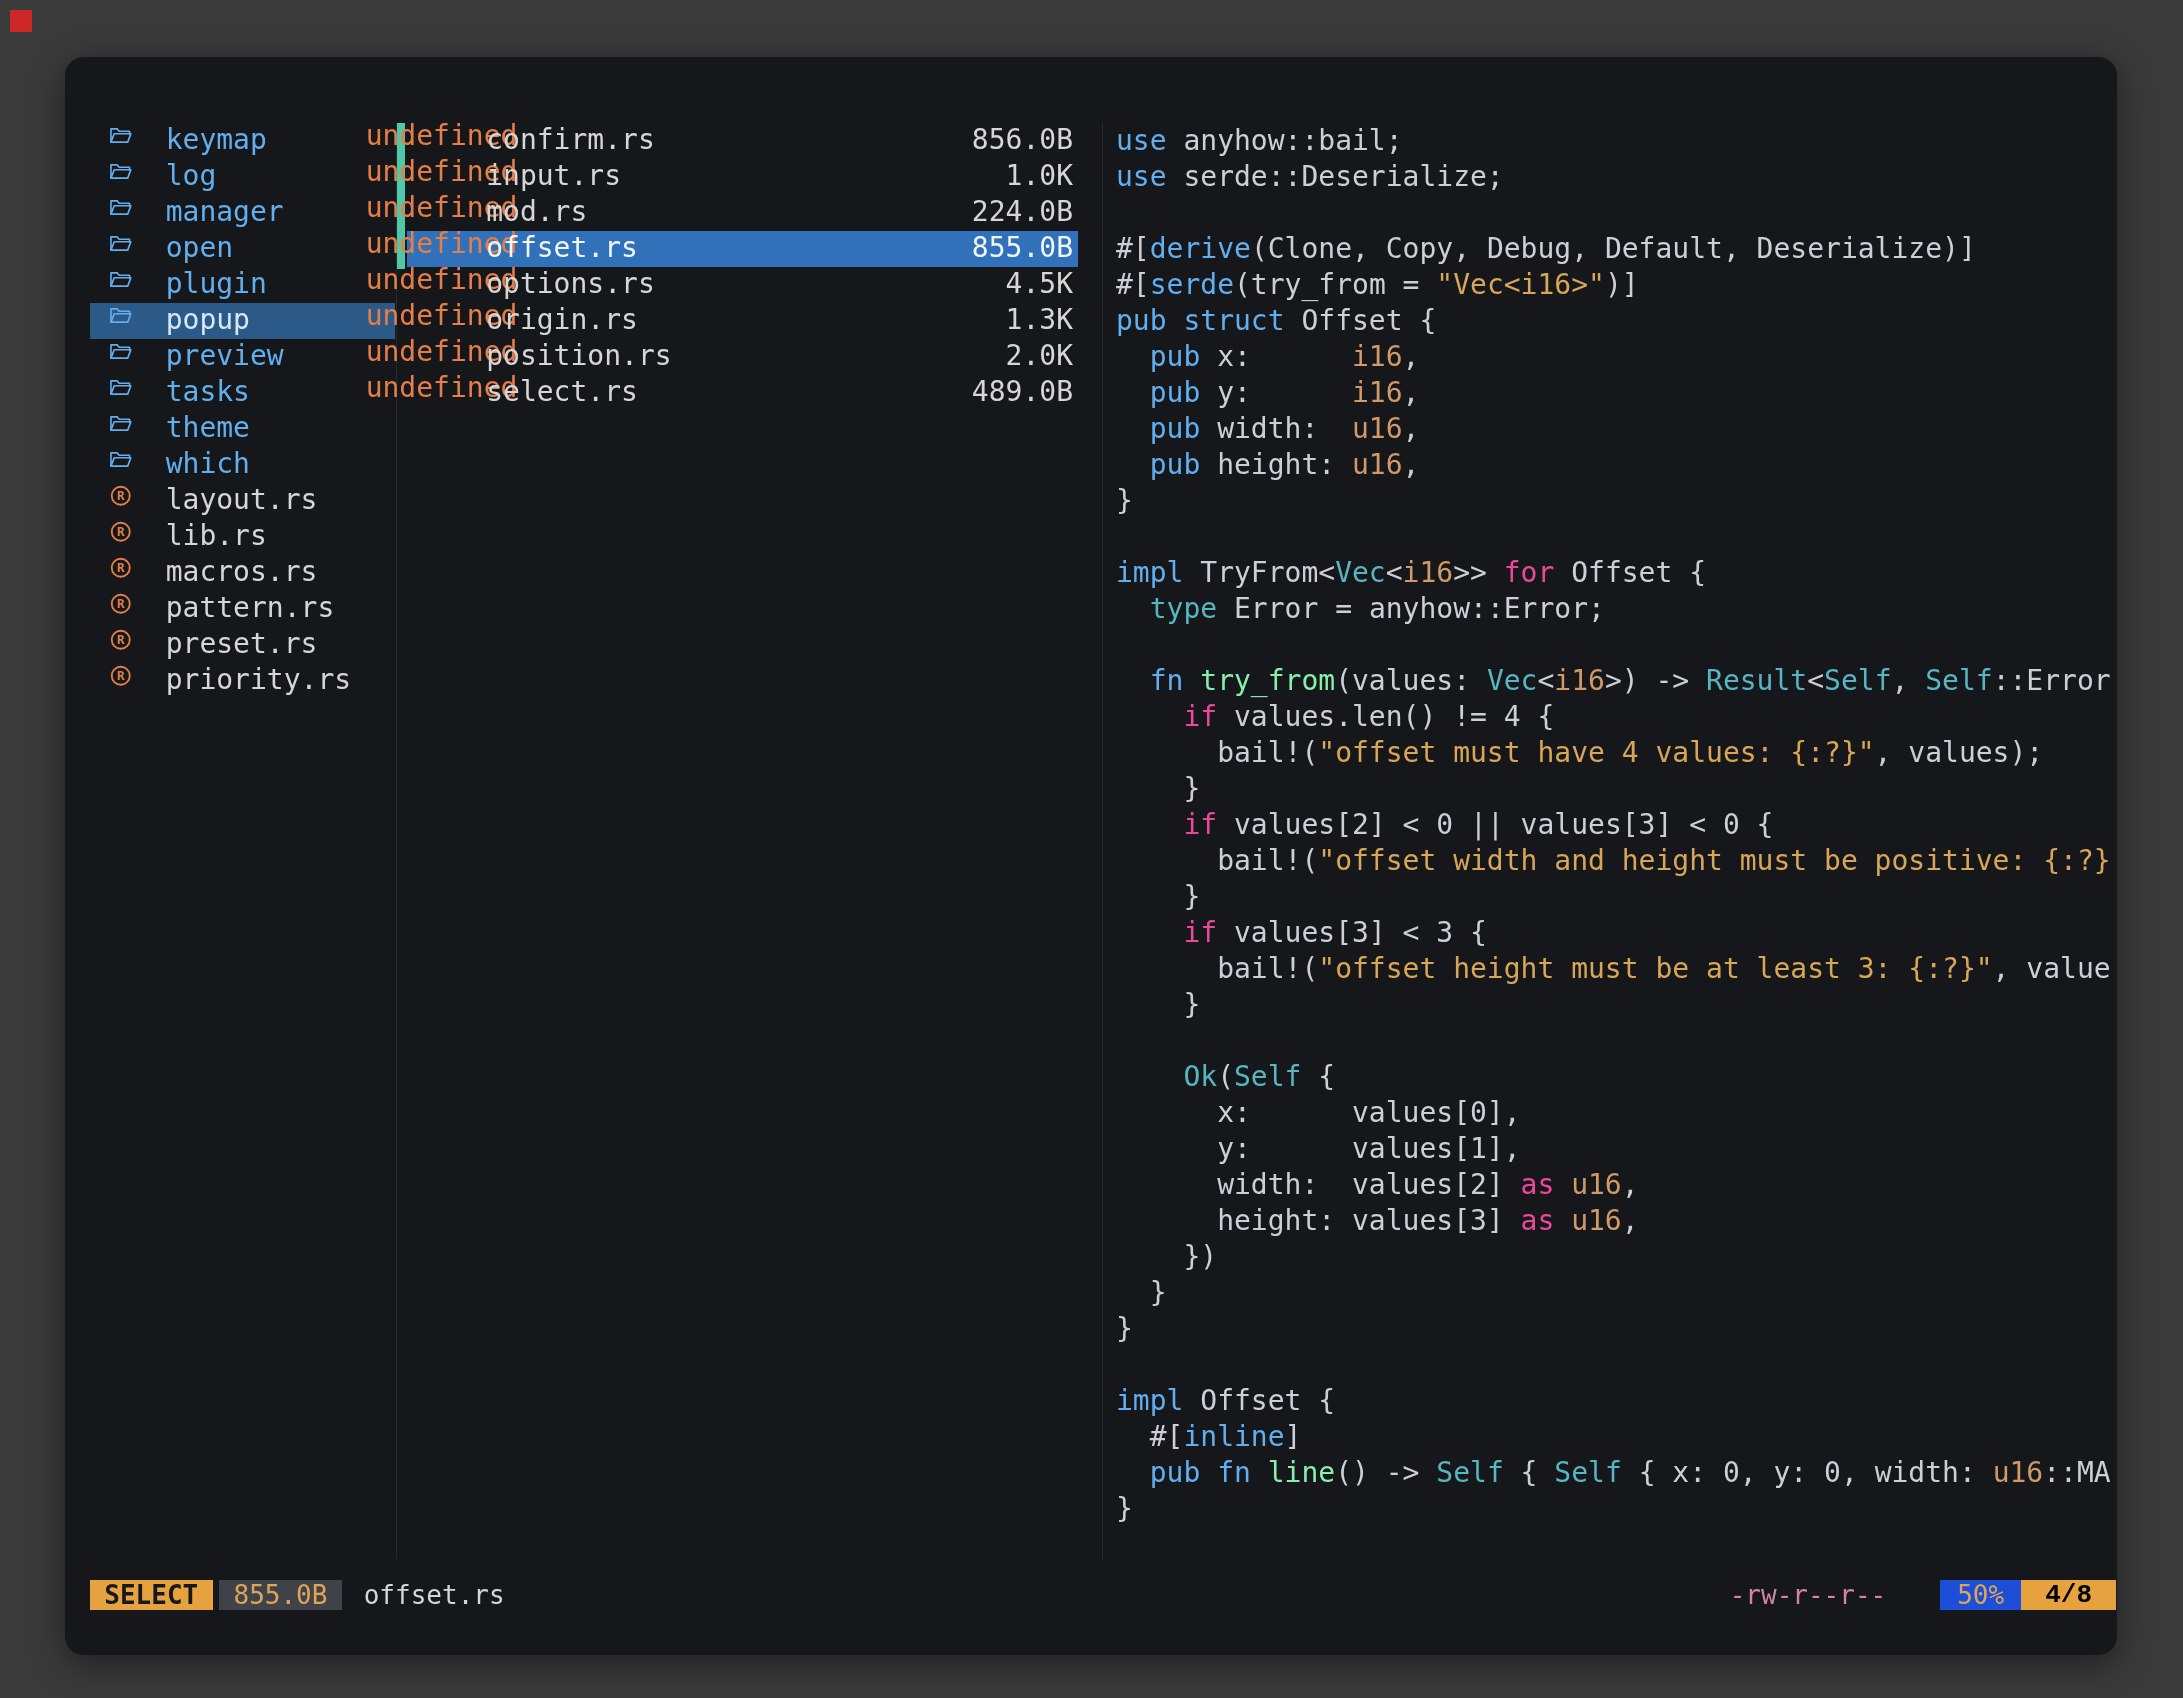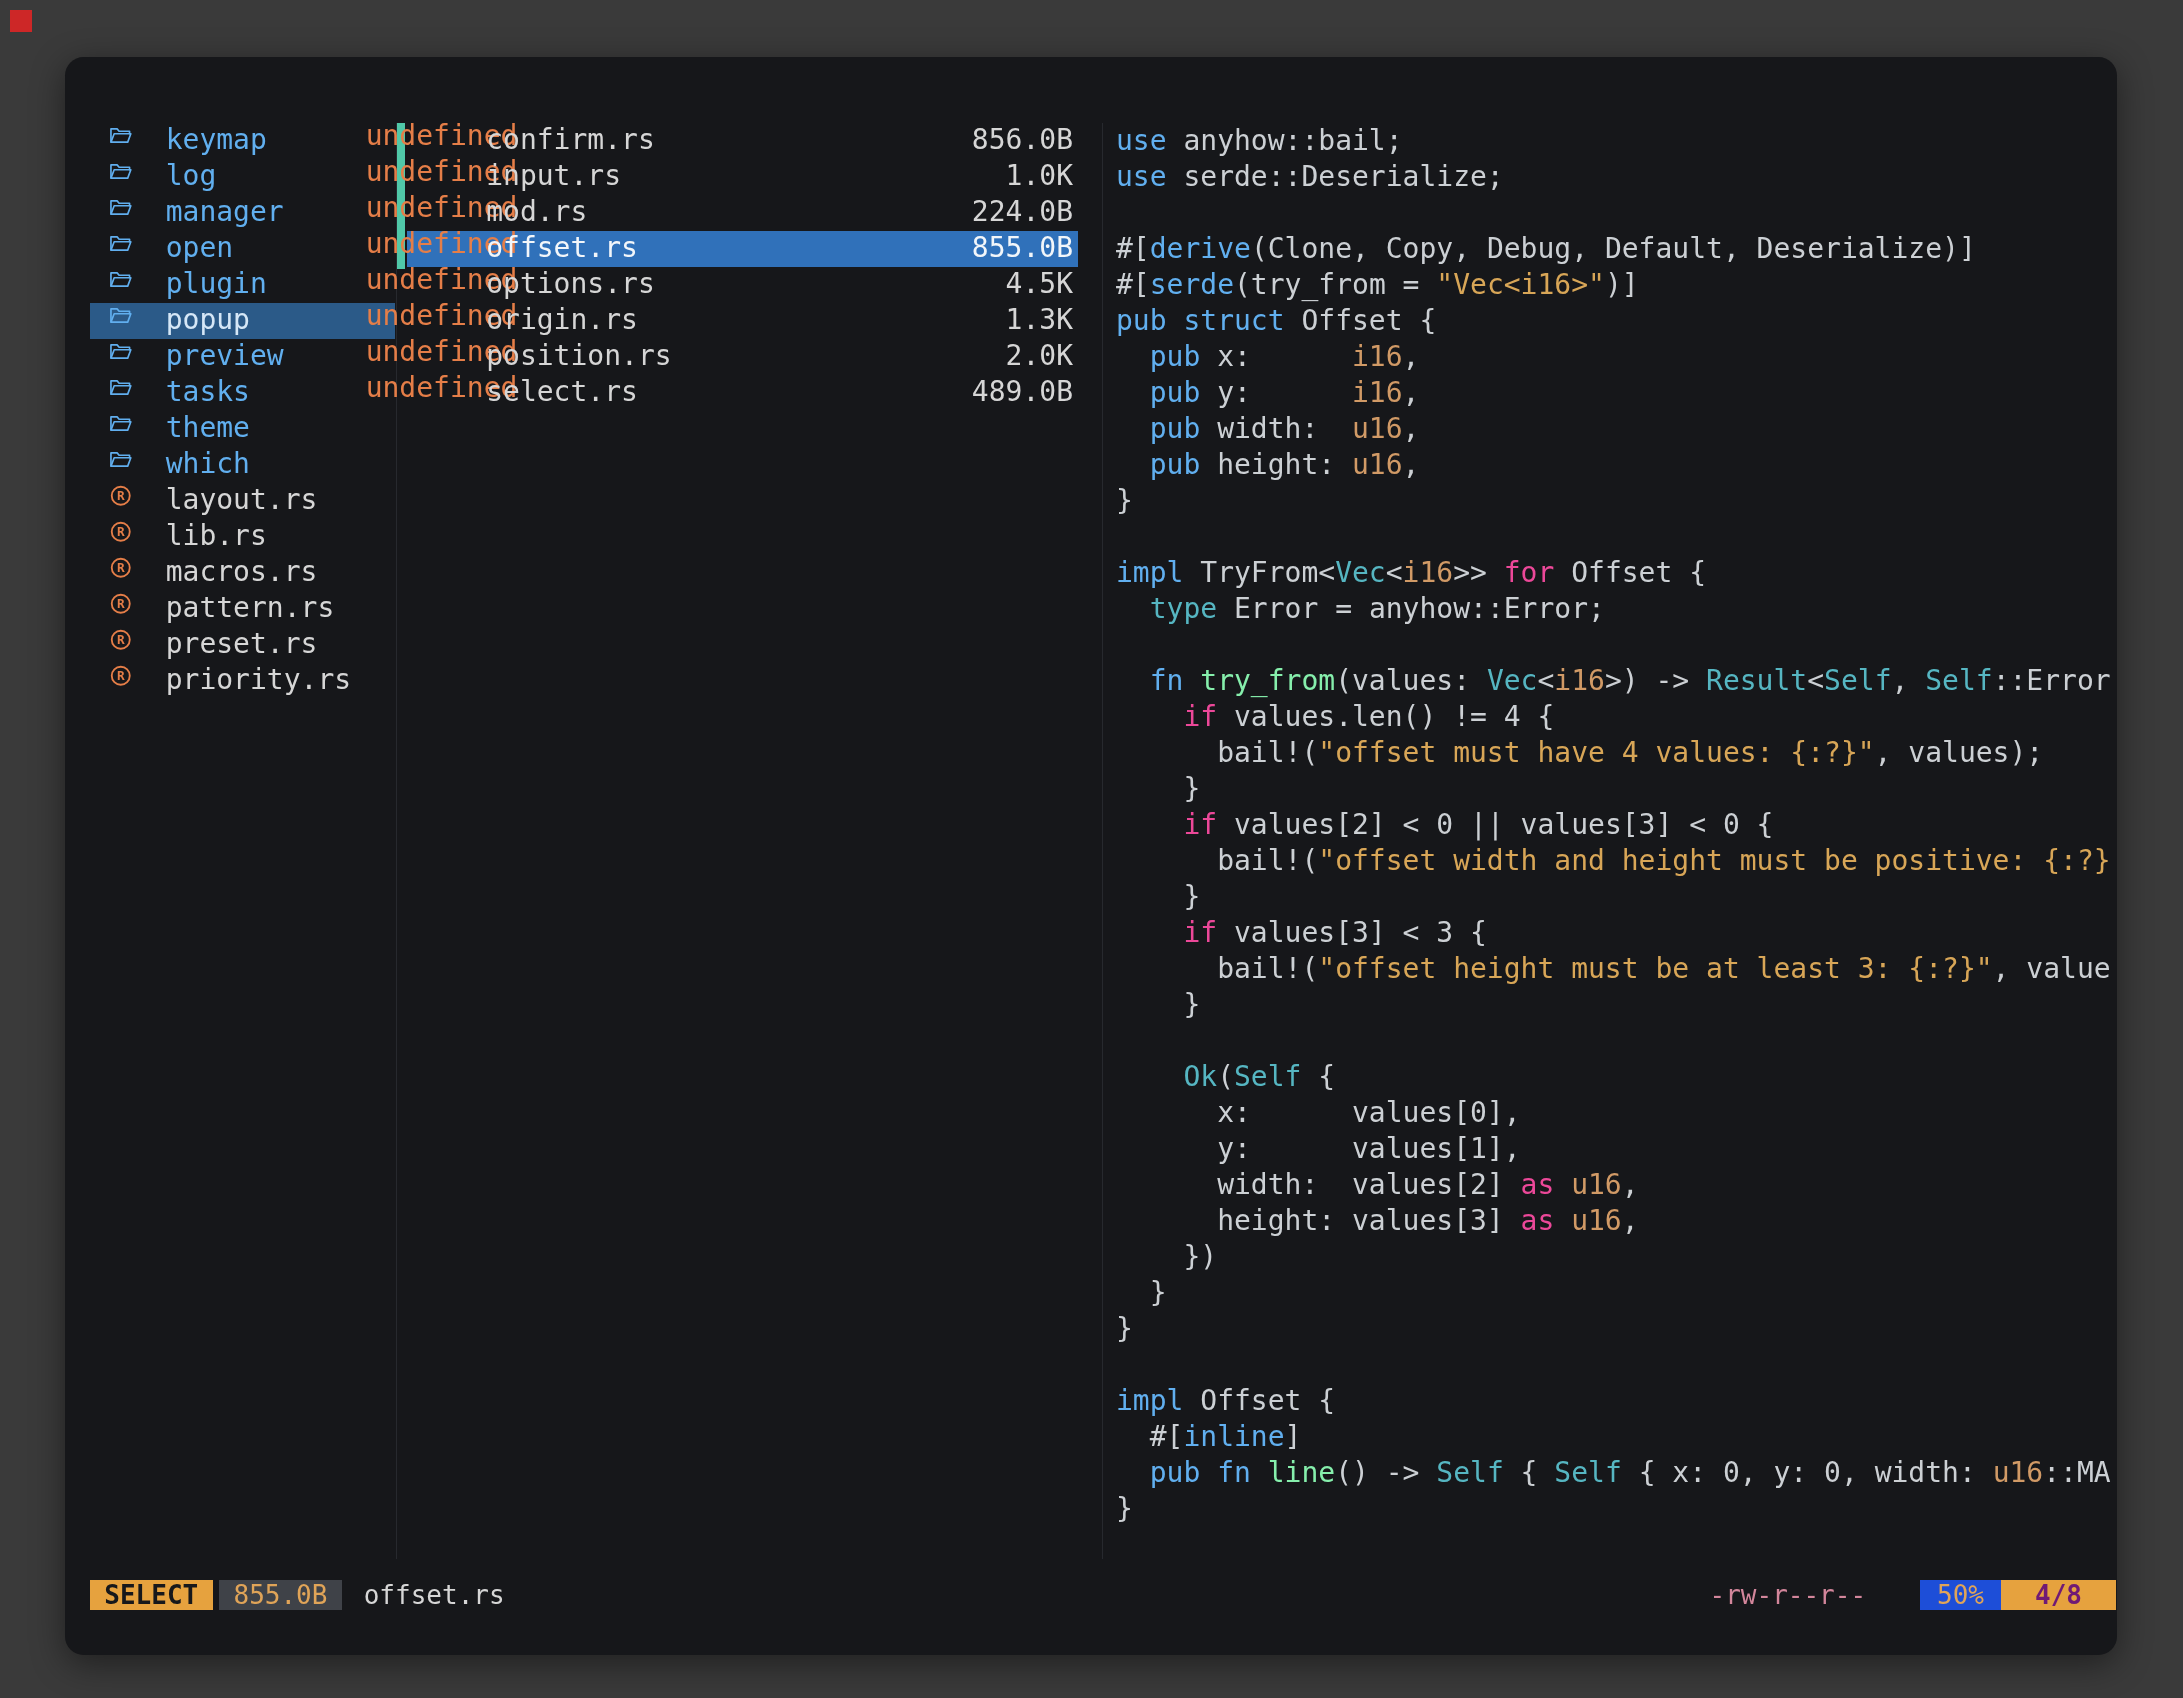--- a/index.html
+++ b/index.html
@@ -50,21 +50,21 @@
     display:flex;align-items:stretch;justify-content:space-between;
     font-size:26px;
   }
   .sb-left,.sb-right{display:flex;align-items:flex-end;}
   .badge{display:flex;align-items:center;padding:0 14.3px;}
   .badge.mode{background:#e6a23e;color:#17181b;font-weight:bold;margin-right:6.7px;}
   .badge.size{background:#3f4248;color:#e0a458;}
   .sb-filename{display:flex;align-items:center;margin-left:22px;color:#d6d6d6;}
   .sb-perms{display:flex;align-items:center;color:#d3869b;margin-right:54px;}
   .badge.pct{background:#1d4ed8;color:#e0a458;padding:0 17px;}
-  .badge.pos{background:#e6a23e;color:#701a75;font-weight:bold;padding:0 34px;}
+  .badge.pos{background:#e6a23e;color:#000000;font-weight:bold;padding:0 24px;font-family:Liberation Mono, monospace;}
 </style>
 </head>
 <body>
 
 <div class="red-dot"></div>
 
 <div class="window">
 
   <div class="pane parent" id="parent-list">
       <div class="row parent-row is-dir"><span class="icon"><svg viewBox="0 0 24 20" fill="none" stroke="currentColor" stroke-width="1.7" stroke-linejoin="round" stroke-linecap="round">

